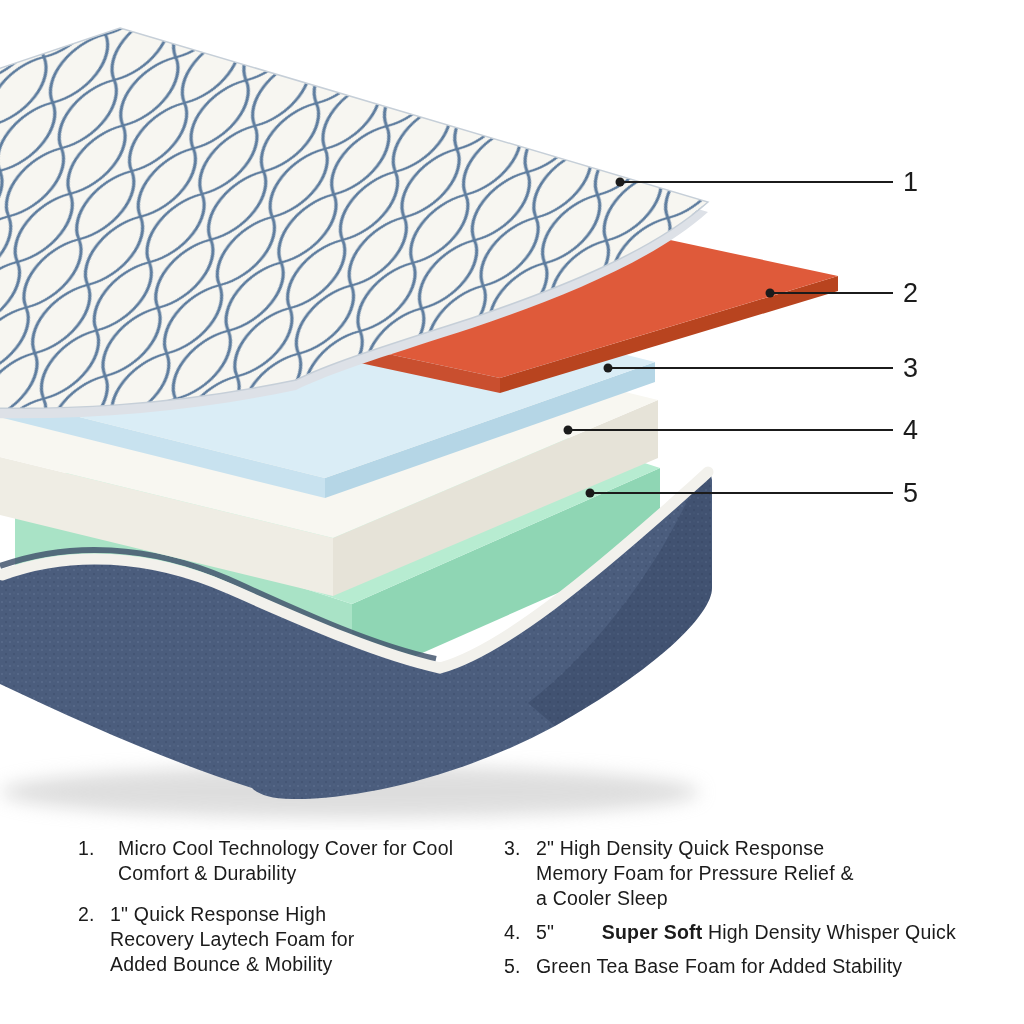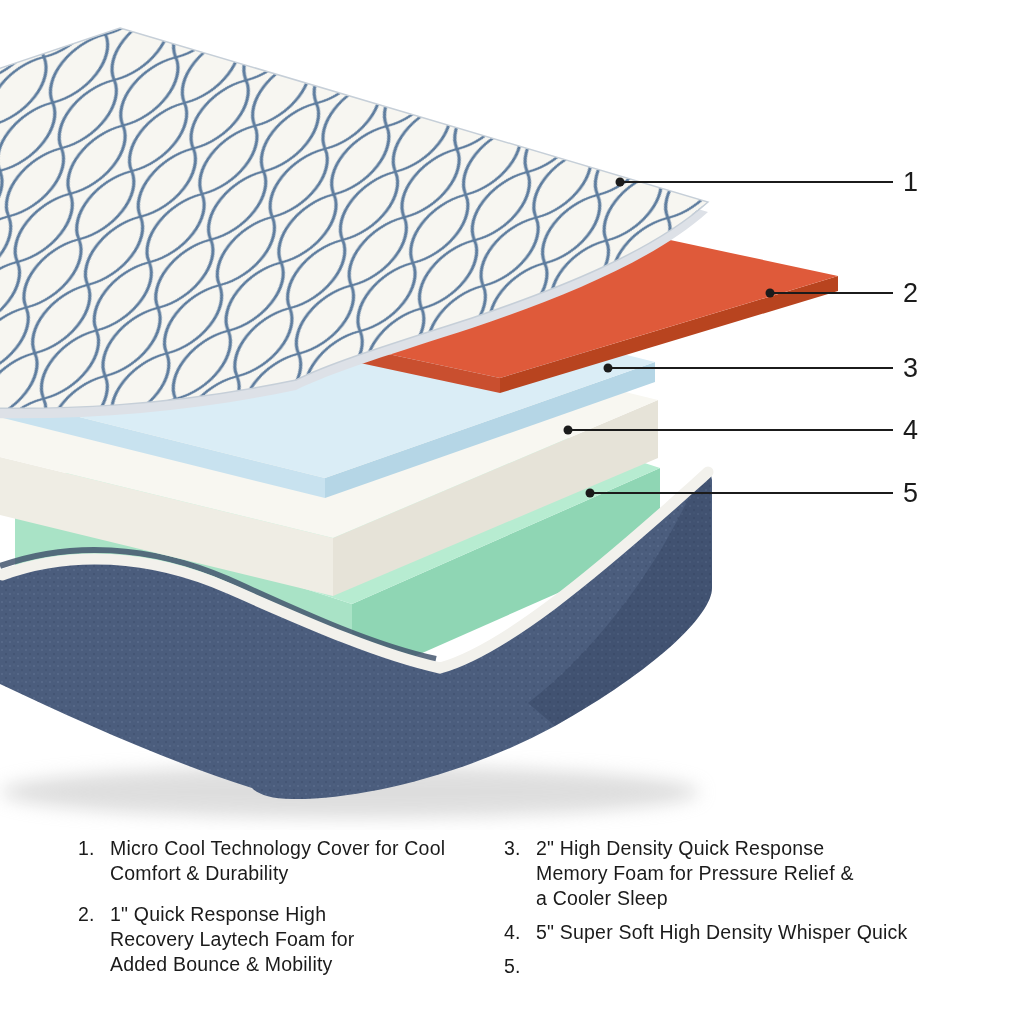--- a/index.html
+++ b/index.html
@@ -8,25 +8,25 @@
   .figure{position:absolute;left:0;top:0;}
   .figure text{font-family:"Liberation Sans",sans-serif;}
   .legend{position:absolute;left:0;top:836px;width:1024px;}
   .legend-col{position:absolute;top:0;display:flex;flex-direction:column;}
   .legend-col-left{left:78px;}
   .legend-col-right{left:504px;}
   .legend-item{display:flex;gap:6px;font-size:19.5px;line-height:25px;letter-spacing:0.2px;}
   .legend-col-left .legend-item{margin-bottom:16px;}
   .legend-col-right .legend-item{margin-bottom:9px;}
   .legend-num{flex:none;min-width:26px;}
-  .w-l1{max-width:352px;}
+  .w-l1{max-width:352px;margin-left:8px;}
   .w-l2{max-width:292px;}
   .w-r3{max-width:332px;}
   .nowrap{white-space:nowrap;}
-  .legend-text b{font-weight:normal;}
+  .legend-text b{font-weight:bold;margin-left:42px;}
 </style>
 </head>
 <body>
 
 <div class="page">
 
   <svg class="figure" viewBox="0 0 1024 830" width="1024" height="830" aria-hidden="true">
     <defs>
       <filter id="soft" x="-40%" y="-40%" width="180%" height="180%">
         <feGaussianBlur stdDeviation="9"></feGaussianBlur>
@@ -130,17 +130,18 @@
       <div class="legend-item">
         <span class="legend-num">3.</span>
         <span class="legend-text w-r3">2" High Density Quick Response Memory Foam for Pressure Relief &amp; a Cooler Sleep</span>
       </div>
       <div class="legend-item">
         <span class="legend-num">4.</span>
         <span class="legend-text nowrap"><span>5" </span><b>Super Soft</b><span> High Density Whisper Quick</span></span>
       </div>
       <div class="legend-item">
         <span class="legend-num">5.</span>
+        <span class="legend-text nowrap">Green Tea Base Foam for Added Stability</span>
       </div>
     </div>
   </div>
 
 </div>
 
 </body></html>

